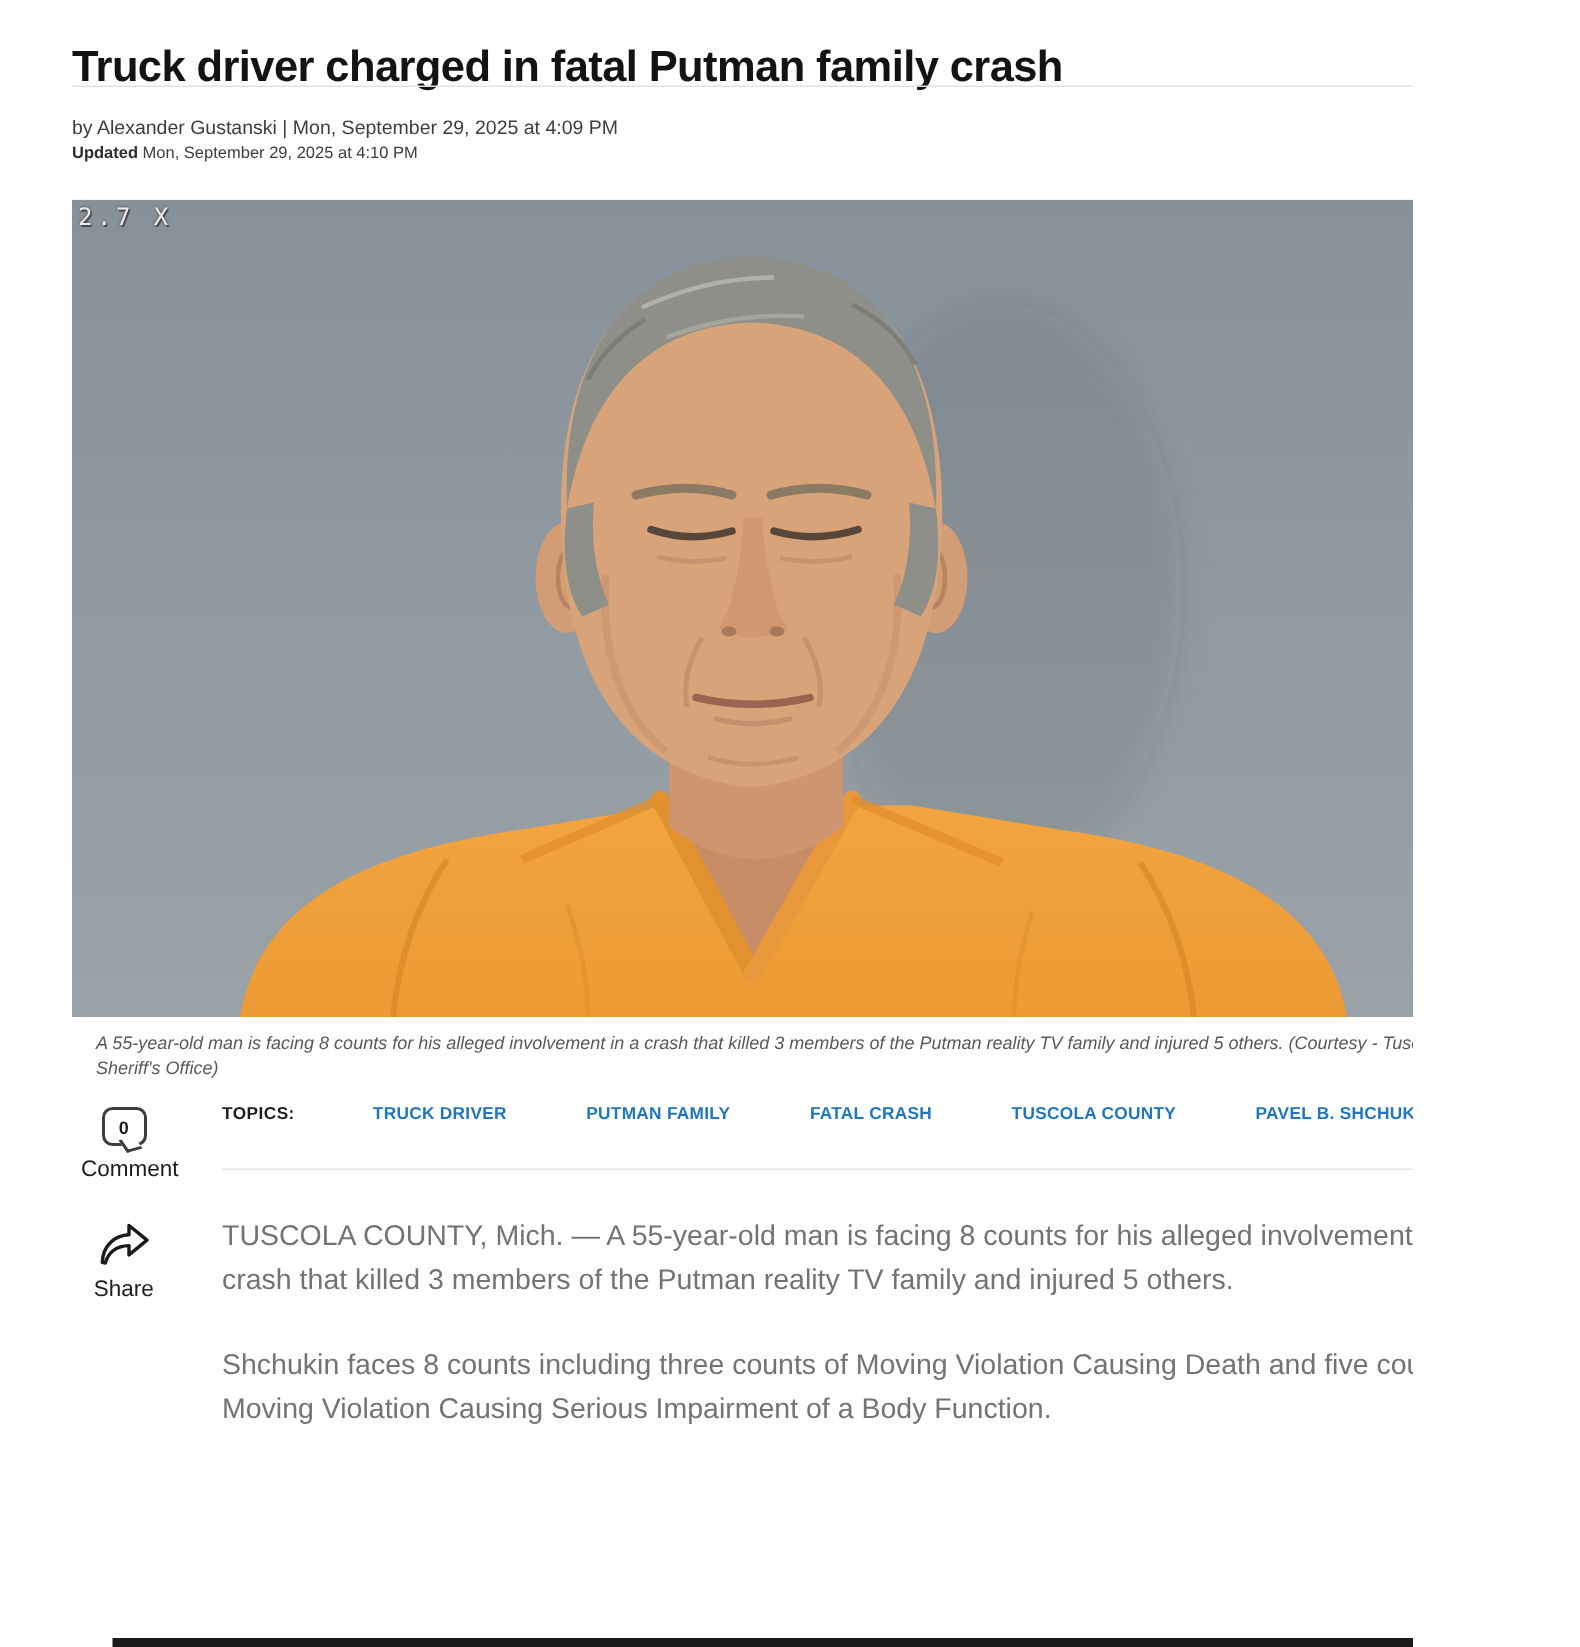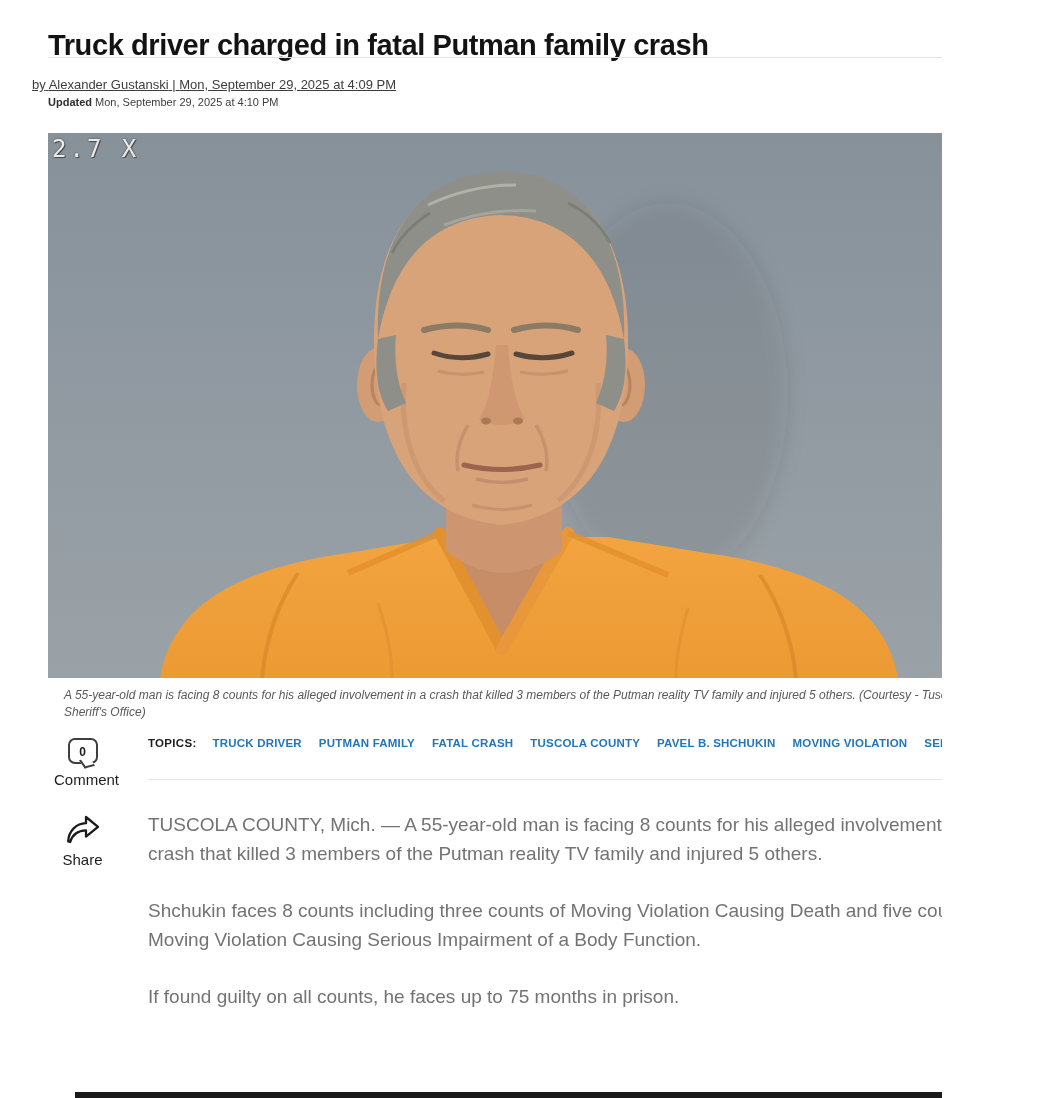--- a/index.html
+++ b/index.html
@@ -10,32 +10,32 @@
     font-family:"Liberation Sans",sans-serif;
     overflow:hidden;
   }
   
   .headline{
     position:absolute;left:48px;top:8px;width:965px;
     font-size:29px;font-weight:800;letter-spacing:-0.4px;
     color:#131313;line-height:1.25;
   }
   .hdr-divider{position:absolute;left:48px;top:57px;width:987px;height:1px;background:#e1e1e1;}
-  .byline{position:absolute;left:32px;top:77px;font-size:13px;color:#3d3d3d;text-decoration:underline;}
+  .byline{position:absolute;left:48px;top:77px;font-size:13px;color:#3d3d3d;}
   .byline a{color:#3d3d3d;text-decoration:none;}
   .updated-line{position:absolute;left:48px;top:96px;font-size:11px;color:#3d3d3d;}
   .updated-line b{font-weight:700;color:#2e2e2e;}
   .a11y-btn{position:absolute;left:995px;top:80px;width:28px;height:28px;cursor:pointer;}
   
   .photo-wrap{position:absolute;left:48px;top:133px;width:978px;height:545px;overflow:hidden;}
   .photo-wrap svg{display:block;}
   .zoom-overlay{
     position:absolute;left:4px;top:2px;
     font-family:"DejaVu Sans Mono",monospace;
-    font-size:24px;letter-spacing:3px;color:#eceae6;
+    font-size:16px;letter-spacing:3px;color:#eceae6;
     text-shadow:0 0 2px #3a4046, 1px 1px 0 #4a5056;
   }
   .caption{
     position:absolute;left:64px;top:687px;width:950px;
     font-size:12px;font-style:italic;color:#595959;line-height:1.4;
   }
   
   .rail{position:absolute;left:54px;top:738px;width:57px;text-align:center;}
   .comment-btn{cursor:pointer;}
   .bubble{
@@ -51,21 +51,21 @@
   }
   .rail-label{margin-top:7px;font-size:15px;color:#1d1d1d;}
   .share-btn{margin-top:26px;cursor:pointer;}
   .share-btn svg{display:block;margin:0 auto;}
   
   .topics{
     position:absolute;left:148px;top:737px;width:859px;height:18px;
     overflow:hidden;white-space:nowrap;font-size:11.5px;font-weight:700;
   }
   .topics .t-label{color:#1d1d1d;letter-spacing:0.3px;margin-right:16px;margin-top:27px;}
-  .topics a{color:#2077bd;text-decoration:none;margin-right:17px;letter-spacing:0.2px;}
+  .topics a{color:#2077bd;text-decoration:none;margin-right:17px;letter-spacing:0.2px;margin-left:36px;}
   .topics-divider{position:absolute;left:148px;top:779px;width:859px;height:1px;background:#e6e6e6;}
   
   .body-copy{position:absolute;left:148px;top:810px;width:872px;}
   .body-copy p{
     margin:0 0 28px 0;font-size:19px;line-height:29px;color:#737373;
   }
   
   .bottom-bar{position:absolute;left:75px;top:1092px;width:978px;height:6px;background:#1a1a1a;}
 </style>
 </head>
@@ -197,18 +197,17 @@
   </div>
 
   <div class="topics">
     <span class="t-label">TOPICS:</span><a href="#">TRUCK DRIVER</a><a href="#">PUTMAN FAMILY</a><a href="#">FATAL CRASH</a><a href="#">TUSCOLA COUNTY</a><a href="#">PAVEL B. SHCHUKIN</a><a href="#">MOVING VIOLATION</a><a href="#">SERIOUS IMPAIRMENT</a>
   </div>
   <div class="topics-divider"></div>
 
   <div class="body-copy">
     <p>TUSCOLA COUNTY, Mich. — A 55-year-old man is facing 8 counts for his alleged involvement in a crash that killed 3 members of the Putman reality TV family and injured 5 others.</p>
     <p>Shchukin faces 8 counts including three counts of Moving Violation Causing Death and five counts of Moving Violation Causing Serious Impairment of a Body Function.</p>
-    <p>If found guilty on all counts, he faces up to 75 months in prison.</p>
   </div>
 
   <div class="bottom-bar"></div>
 
 </div>
 
 </body></html>

